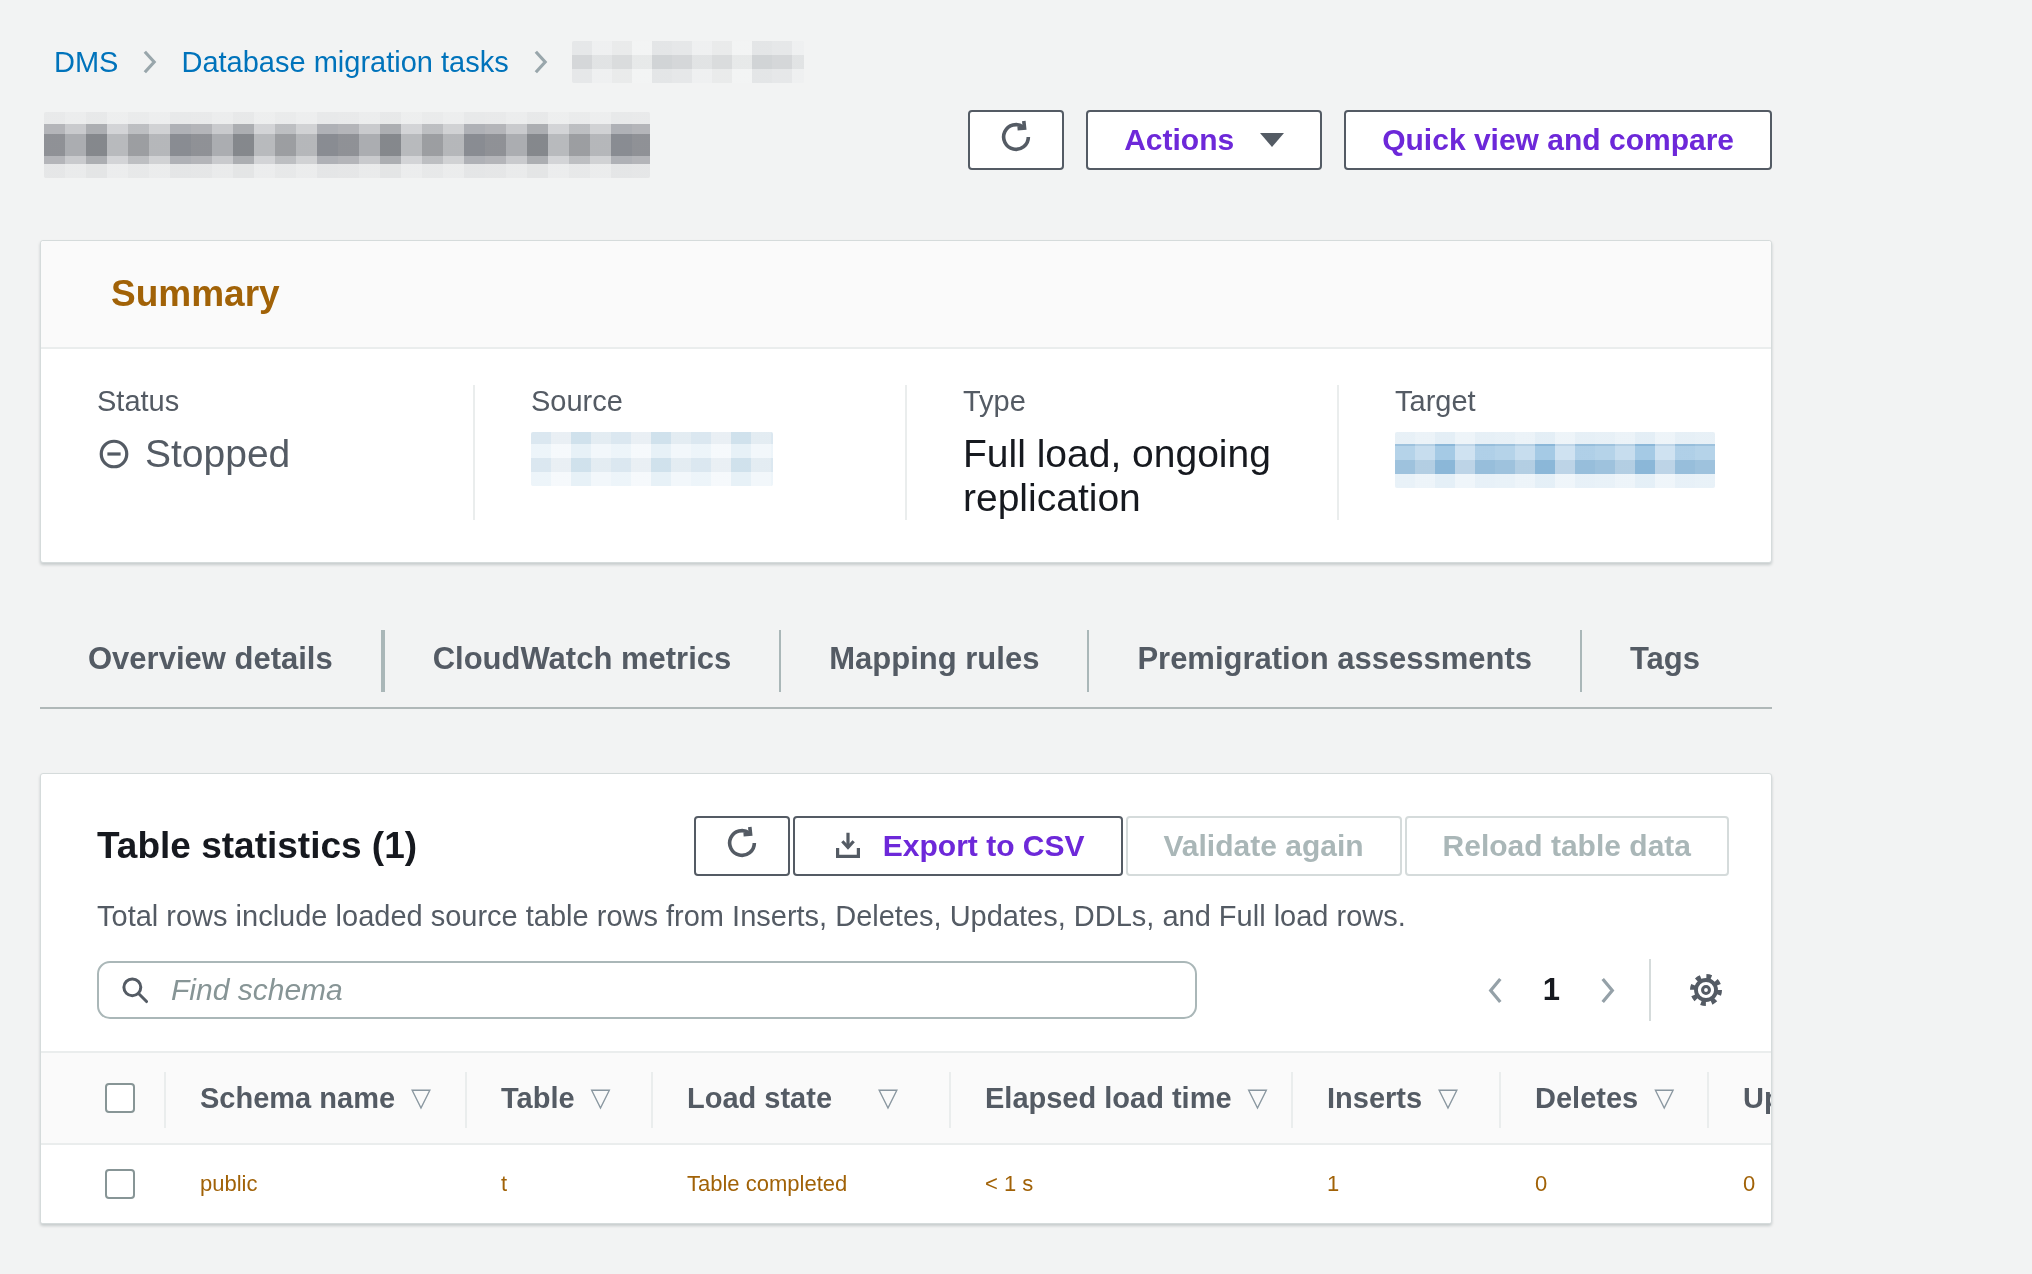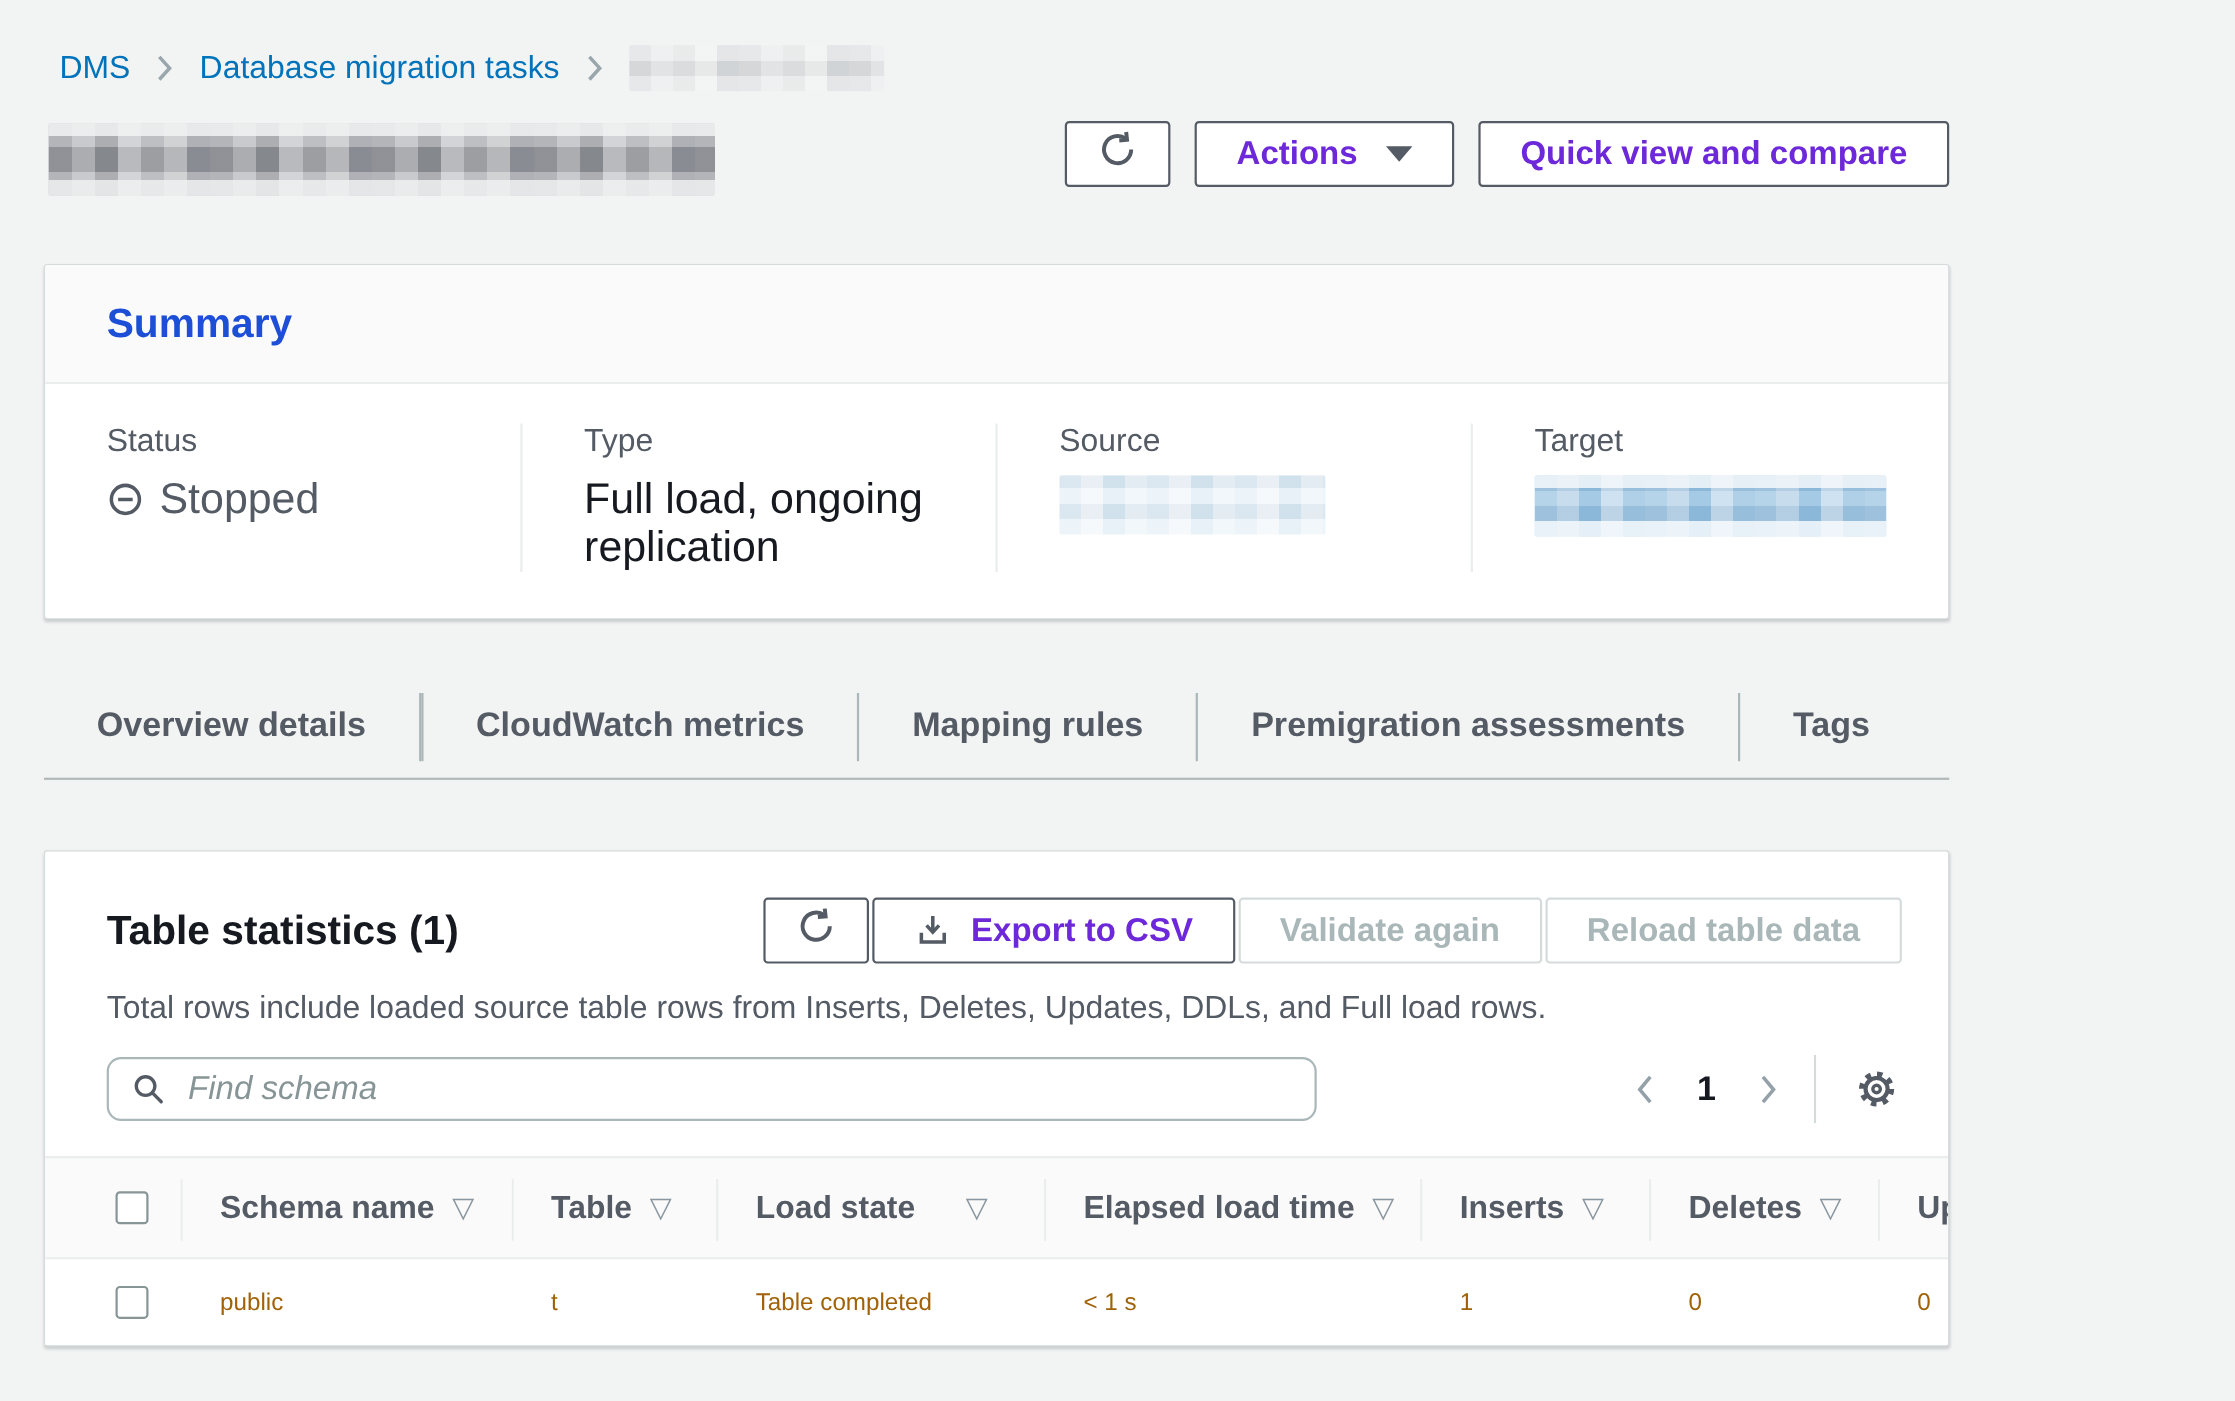--- a/index.html
+++ b/index.html
@@ -67,21 +67,21 @@
   
   .card {
     background:#fff; border:1px solid #d5dbdb; border-radius:3px;
     box-shadow:0 2px 3px rgba(0,28,36,.18);
   }
   .summary-card { margin-top:62px; }
   .summary-header {
     background:#fafafa; border-bottom:2px solid #eaeded;
     padding:32px 56px; border-radius:3px 3px 0 0;
   }
-  .summary-title { font-size:37px; font-weight:bold; color:#1d4ed8; }
+  .summary-title { font-size:37px; font-weight:bold; color:#a16207;margin-left:14px; }
   .summary-body { display:grid; grid-template-columns:repeat(4,1fr); padding:36px 0 42px 0; }
   .summary-col { padding:0 56px; }
   .summary-col + .summary-col { border-left:2px solid #eaeded; }
   .field-label { font-size:29px; color:#545b64; }
   .field-value { font-size:39px; color:#16191f; margin-top:14px; }
   .status-value { display:flex; align-items:center; gap:14px; color:#545b64; }
 
   
   .tabs { display:flex; align-items:center; margin-top:58px; border-bottom:2px solid #b0b8b8; }
   .tab {
@@ -193,26 +193,26 @@
           <span style="display:flex;">
             <svg viewBox="0 0 36 36" width="34" height="34">
               <circle cx="18" cy="18" r="13.5" fill="none" stroke="#545b64" stroke-width="3.4"></circle>
               <line x1="11" y1="18" x2="25" y2="18" stroke="#545b64" stroke-width="3.4"></line>
             </svg>
           </span>
           <span>Stopped</span>
         </div>
       </div>
       <div class="summary-col">
+        <div class="field-label">Source</div>
+        <div class="mx mx-source"></div>
+      </div>
+      <div class="summary-col">
         <div class="field-label">Type</div>
         <div class="field-value">Full load, ongoing replication</div>
-      </div>
-      <div class="summary-col">
-        <div class="field-label">Source</div>
-        <div class="mx mx-source"></div>
       </div>
       <div class="summary-col">
         <div class="field-label">Target</div>
         <div class="mx mx-target"></div>
       </div>
     </div>
   </div>
 
   <div class="tabs">
     <div class="tab">Overview details</div>

